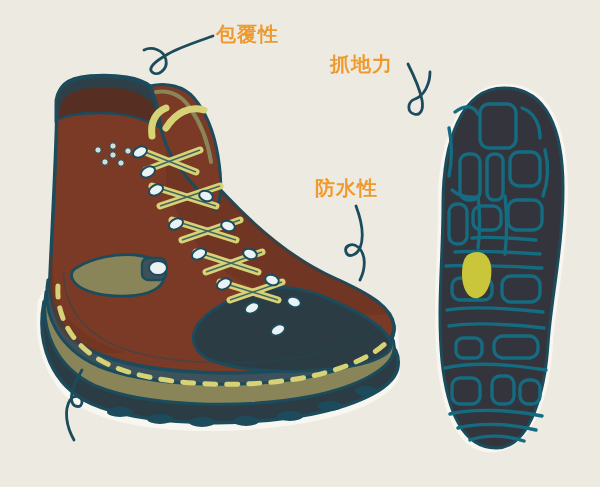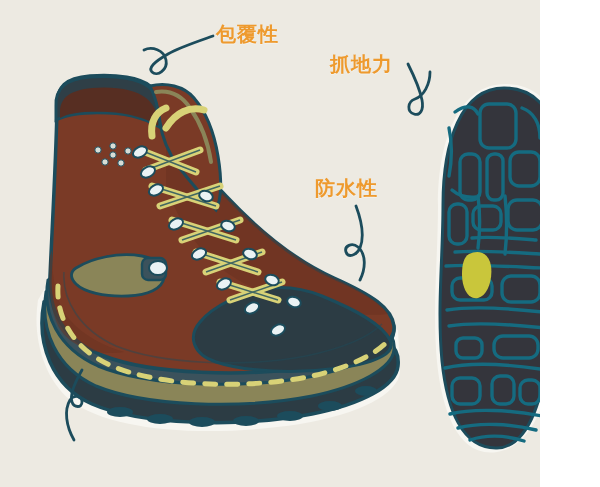--- a/index.html
+++ b/index.html
@@ -2,21 +2,21 @@
 <html><head>
 <meta charset="utf-8">
 <style>
   html, body {
     margin: 0;
     padding: 0;
     background: #ffffff;
   }
   #stage {
     position: relative;
-    width: 540px;
+    width: 600px;
     height: 487px;
     overflow: hidden;
     font-family: Liberation Serif, serif;
     background: #EDEAE2;
   }
   #art {
     position: absolute;
     left: 0; top: 0;
     width: 600px;
     height: 487px;

